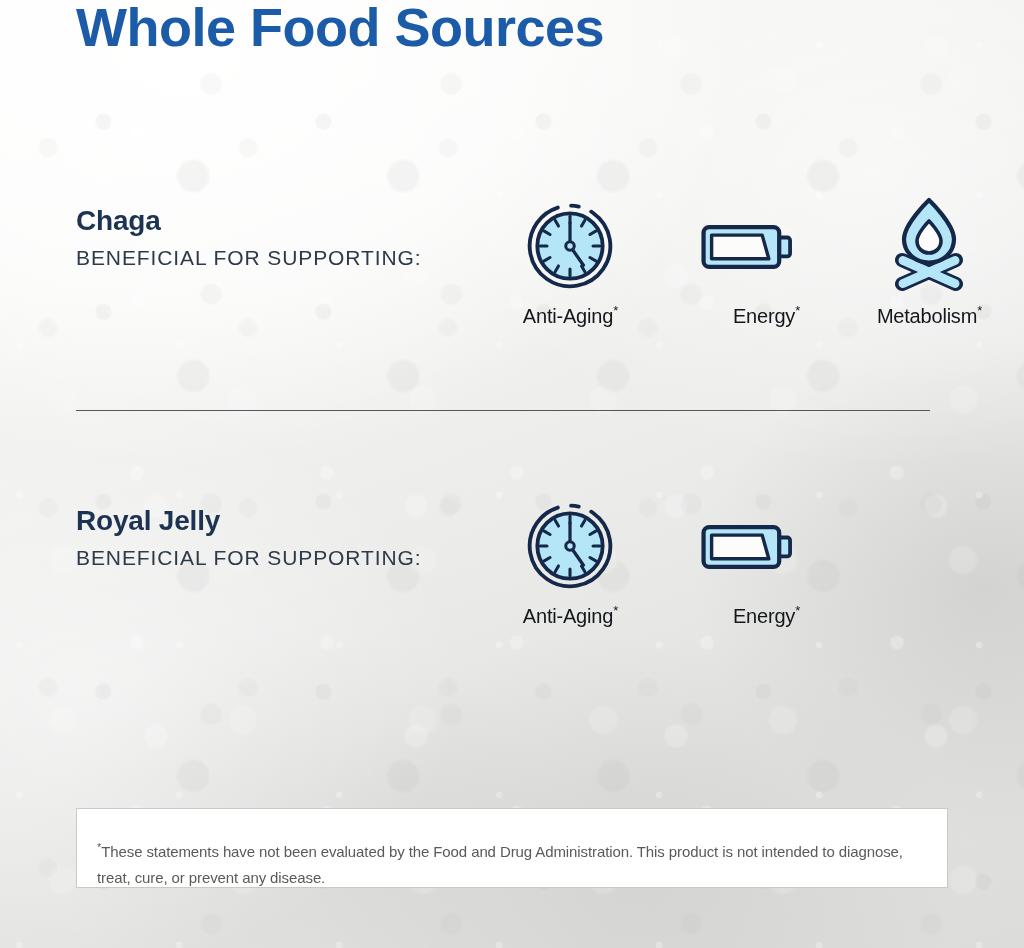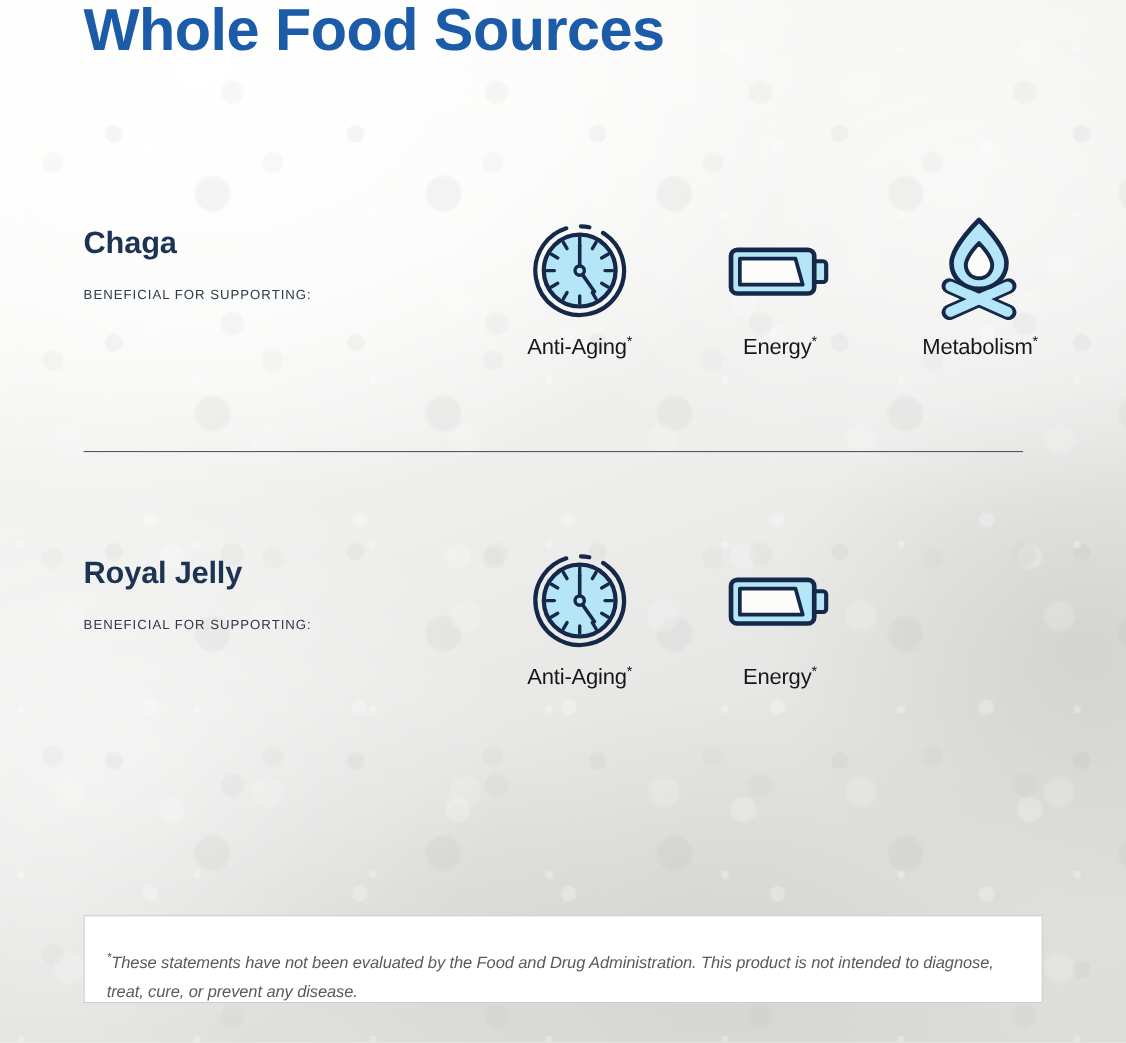--- a/index.html
+++ b/index.html
@@ -77,40 +77,40 @@
 
   .source-title {
     font-size: 28px;
     font-weight: 700;
     color: #1c3353;
     line-height: 1.1;
     letter-spacing: -0.2px;
   }
 
   .source-sub {
-    margin-top: 24px;
-    font-size: 12px;
+    margin-top: 9px;
+    font-size: 21px;
     letter-spacing: 0.9px;
     color: #2c3a49;
     font-weight: 400;
   }
 
   .benefits {
     display: flex;
     flex: 1 1 auto;
     justify-content: flex-start;
     gap: 0;
   }
 
   .benefit {
     width: 182px;
     text-align: center;
     display: flex;
     flex-direction: column;
-    align-items: center;
+    align-items: flex-end;
   }
 
   .benefit-icon {
     height: 100px;
     display: flex;
     align-items: center;
     justify-content: center;
   }
 
   .benefit-label {
@@ -131,27 +131,26 @@
     left: 76px;
     top: 410px;
     width: 854px;
     height: 0;
     border-top: 1.6px solid #55585a;
   }
 
   .disclaimer {
     position: absolute;
     left: 76px;
-    top: 832px;
+    top: 808px;
     width: 872px;
     height: 80px;
     background: #ffffff;
     border: 1px solid #c9c9c7;
     padding: 30px 22px 0 20px;
-    font-style: italic;
   }
   .disclaimer-text {
     font-size: 15px;
     line-height: 1.75;
     color: #5a5a5a;
     letter-spacing: -0.1px;
   }
   .disclaimer-text .star {
     font-size: 11px;
     vertical-align: super;

